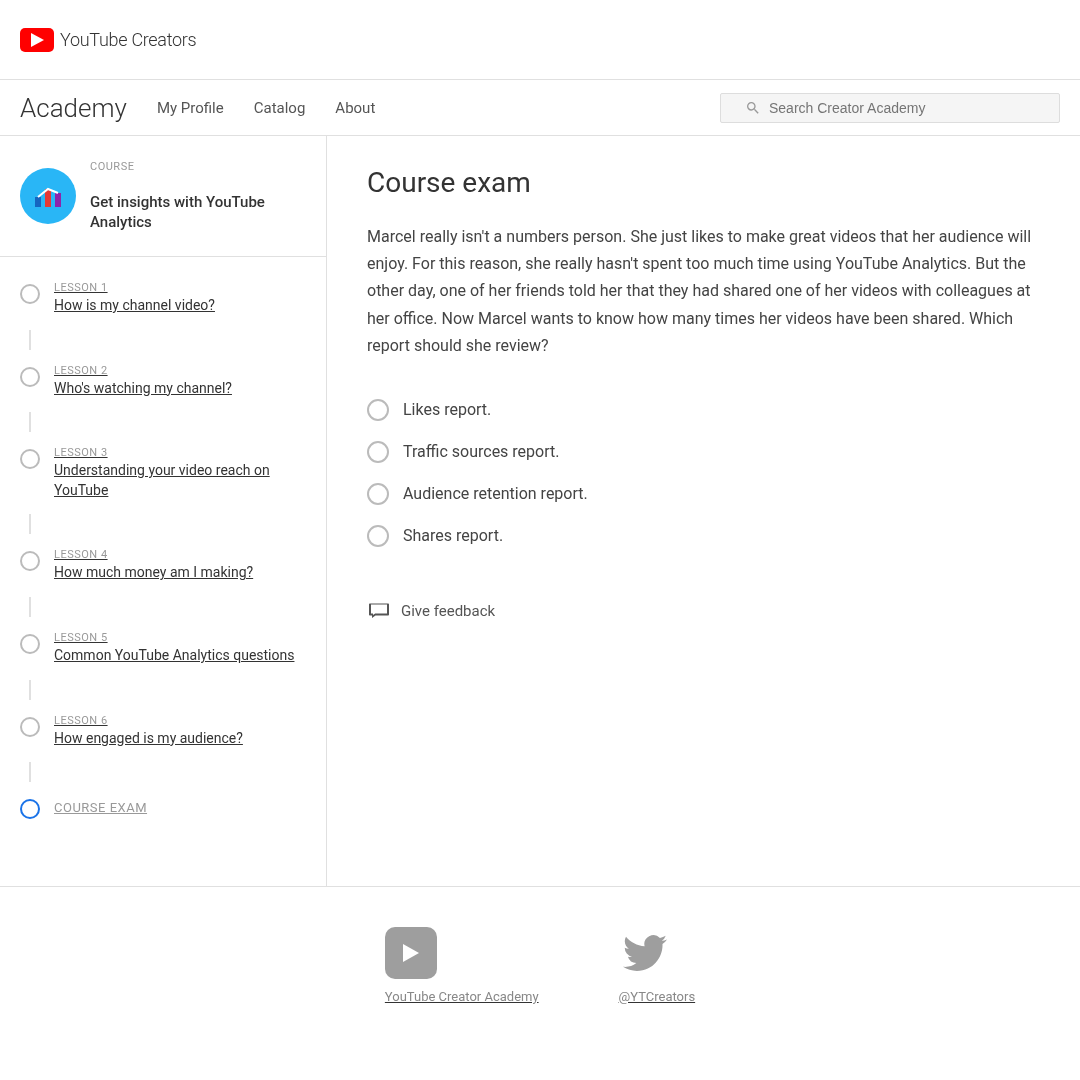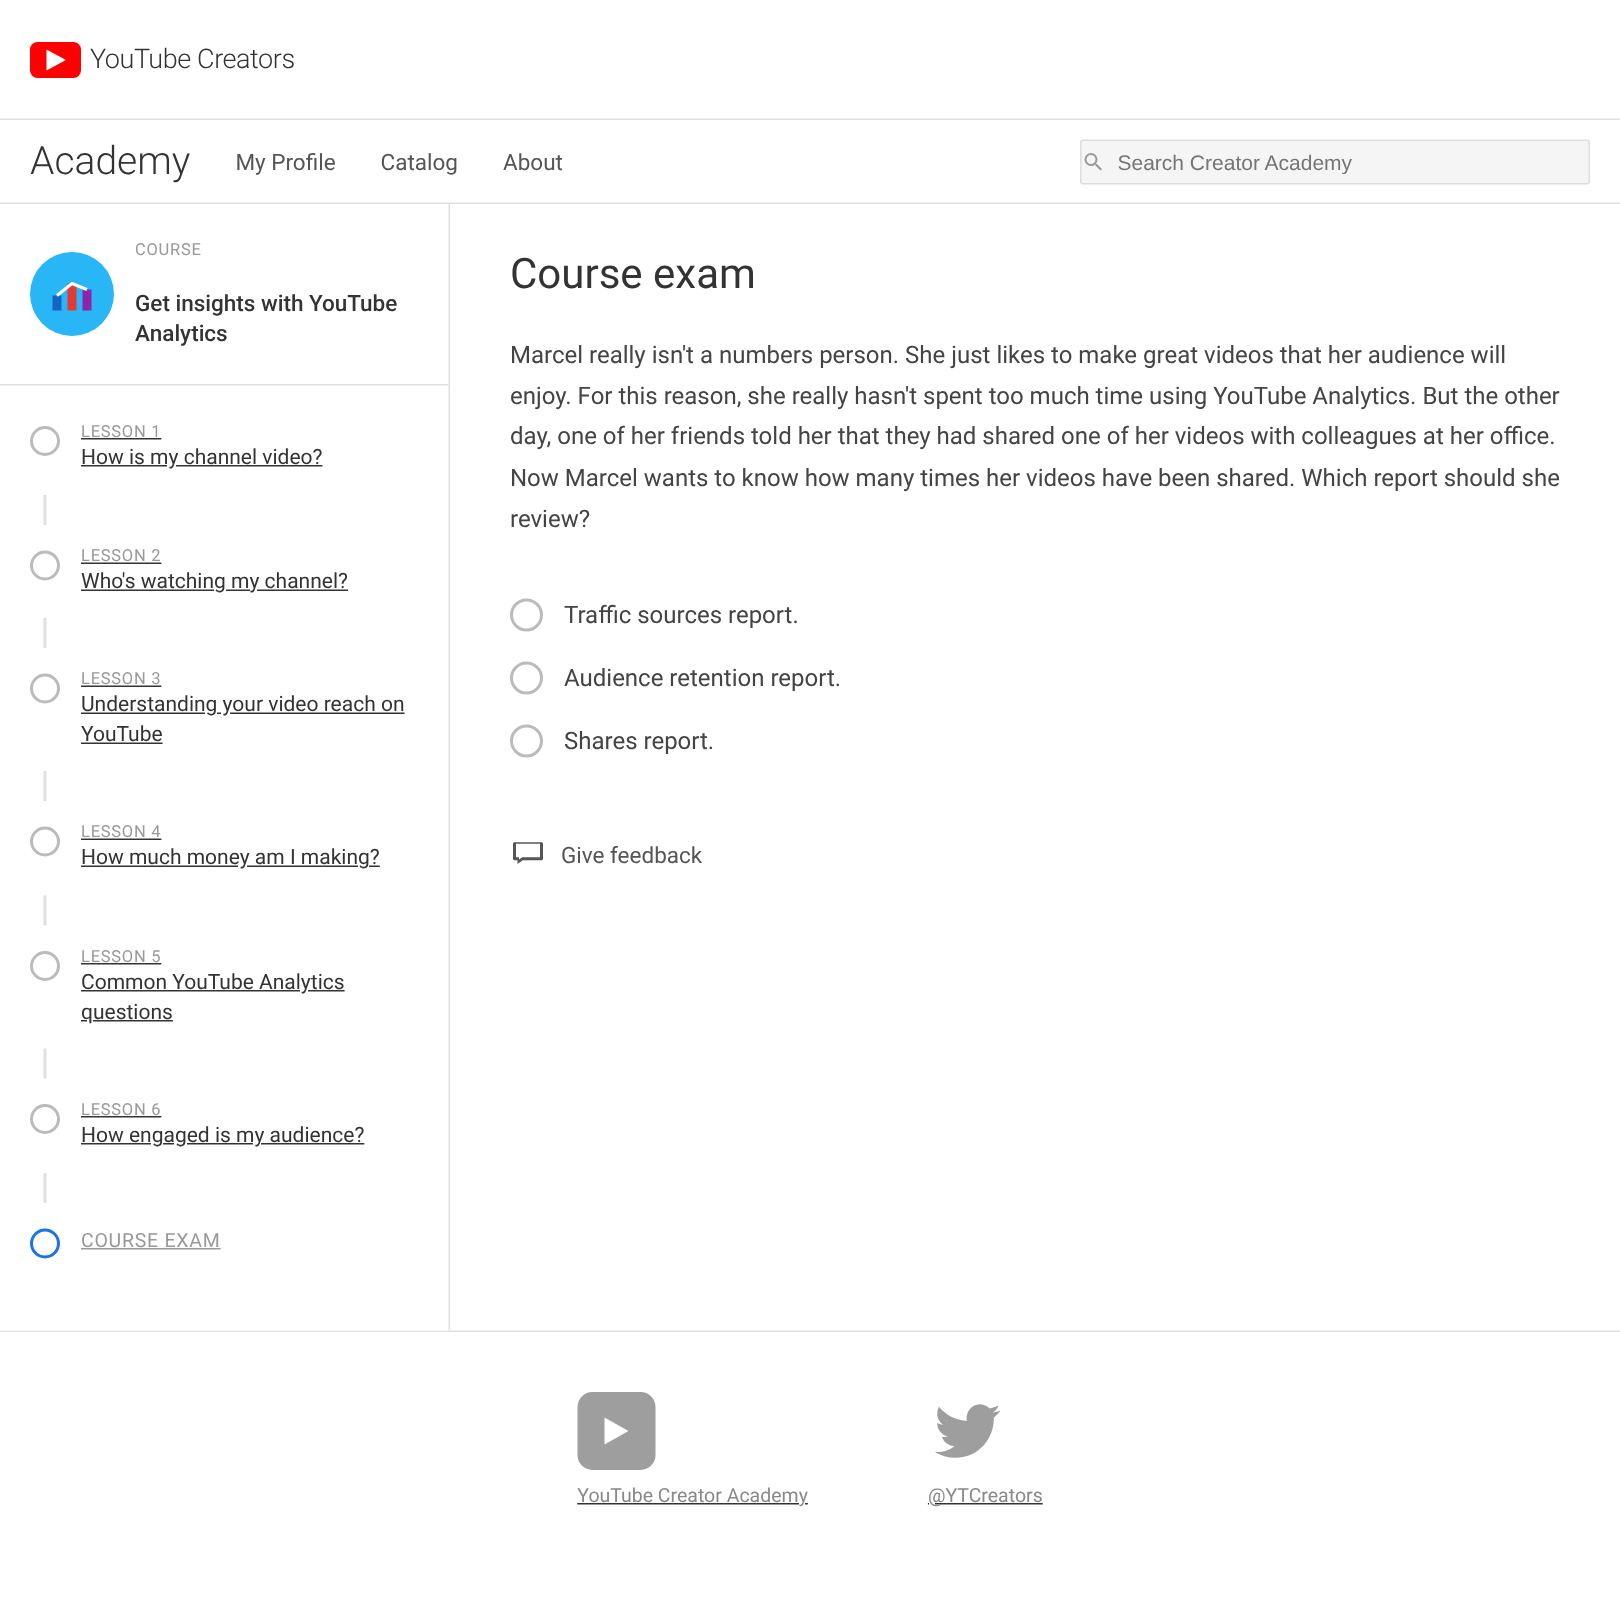--- a/index.html
+++ b/index.html
@@ -31,35 +31,35 @@
       border-bottom: 1px solid #e0e0e0; padding: 0 20px; background: #fff;
     }
     .academy-title { font-size: 26px; font-weight: 300; color: #333; margin-right: 30px; }
     .nav-links { display: flex; gap: 30px; align-items: center; }
     .nav-link {
       font-size: 15px; color: #555; text-decoration: none; cursor: pointer;
       padding: 4px 0;
     }
     .search-bar {
       margin-left: auto; display: flex; align-items: center;
-      border: 1px solid #ddd; border-radius: 2px; padding: 6px 0;
+      border: 1px solid #ddd; border-radius: 2px; padding: 6px 24px;
       background: #f5f5f5; width: 340px;
     }
     .search-icon-svg { width: 16px; height: 16px; margin-right: 8px; fill: #999; flex-shrink: 0; }
     .search-input {
       border: none; background: transparent; font-size: 14px; color: #555;
       outline: none; width: 100%;
     }
 
     
     .main-layout { display: flex; min-height: 750px; }
 
     
     .sidebar {
-      width: 300px; flex-shrink: 0; border-right: 1px solid #e0e0e0;
+      width: 327px; flex-shrink: 0; border-right: 1px solid #e0e0e0;
       padding: 24px 0; background: #fff;
     }
     .course-header {
       display: flex; align-items: center; gap: 14px; padding: 0 20px 24px 20px;
       border-bottom: 1px solid #e0e0e0; margin-bottom: 10px;
     }
     .course-icon {
       width: 56px; height: 56px; border-radius: 50%; background: #29b6f6;
       display: flex; align-items: center; justify-content: center; flex-shrink: 0;
     }
@@ -255,20 +255,24 @@
 
     </div>
   </div>
 
   <div class="content">
     <h1 class="exam-title">Course exam</h1>
     <p class="exam-body">Marcel really isn't a numbers person. She just likes to make great videos that her audience will enjoy. For this reason, she really hasn't spent too much time using YouTube Analytics. But the other day, one of her friends told her that they had shared one of her videos with colleagues at her office. Now Marcel wants to know how many times her videos have been shared. Which report should she review?</p>
 
     <div class="options-list">
 
+      <div class="option-item">
+        <div class="radio-circle"></div>
+        <span class="option-text">Likes report.</span>
+      </div>
 
       <div class="option-item">
         <div class="radio-circle"></div>
         <span class="option-text">Traffic sources report.</span>
       </div>
 
       <div class="option-item">
         <div class="radio-circle"></div>
         <span class="option-text">Audience retention report.</span>
       </div>

